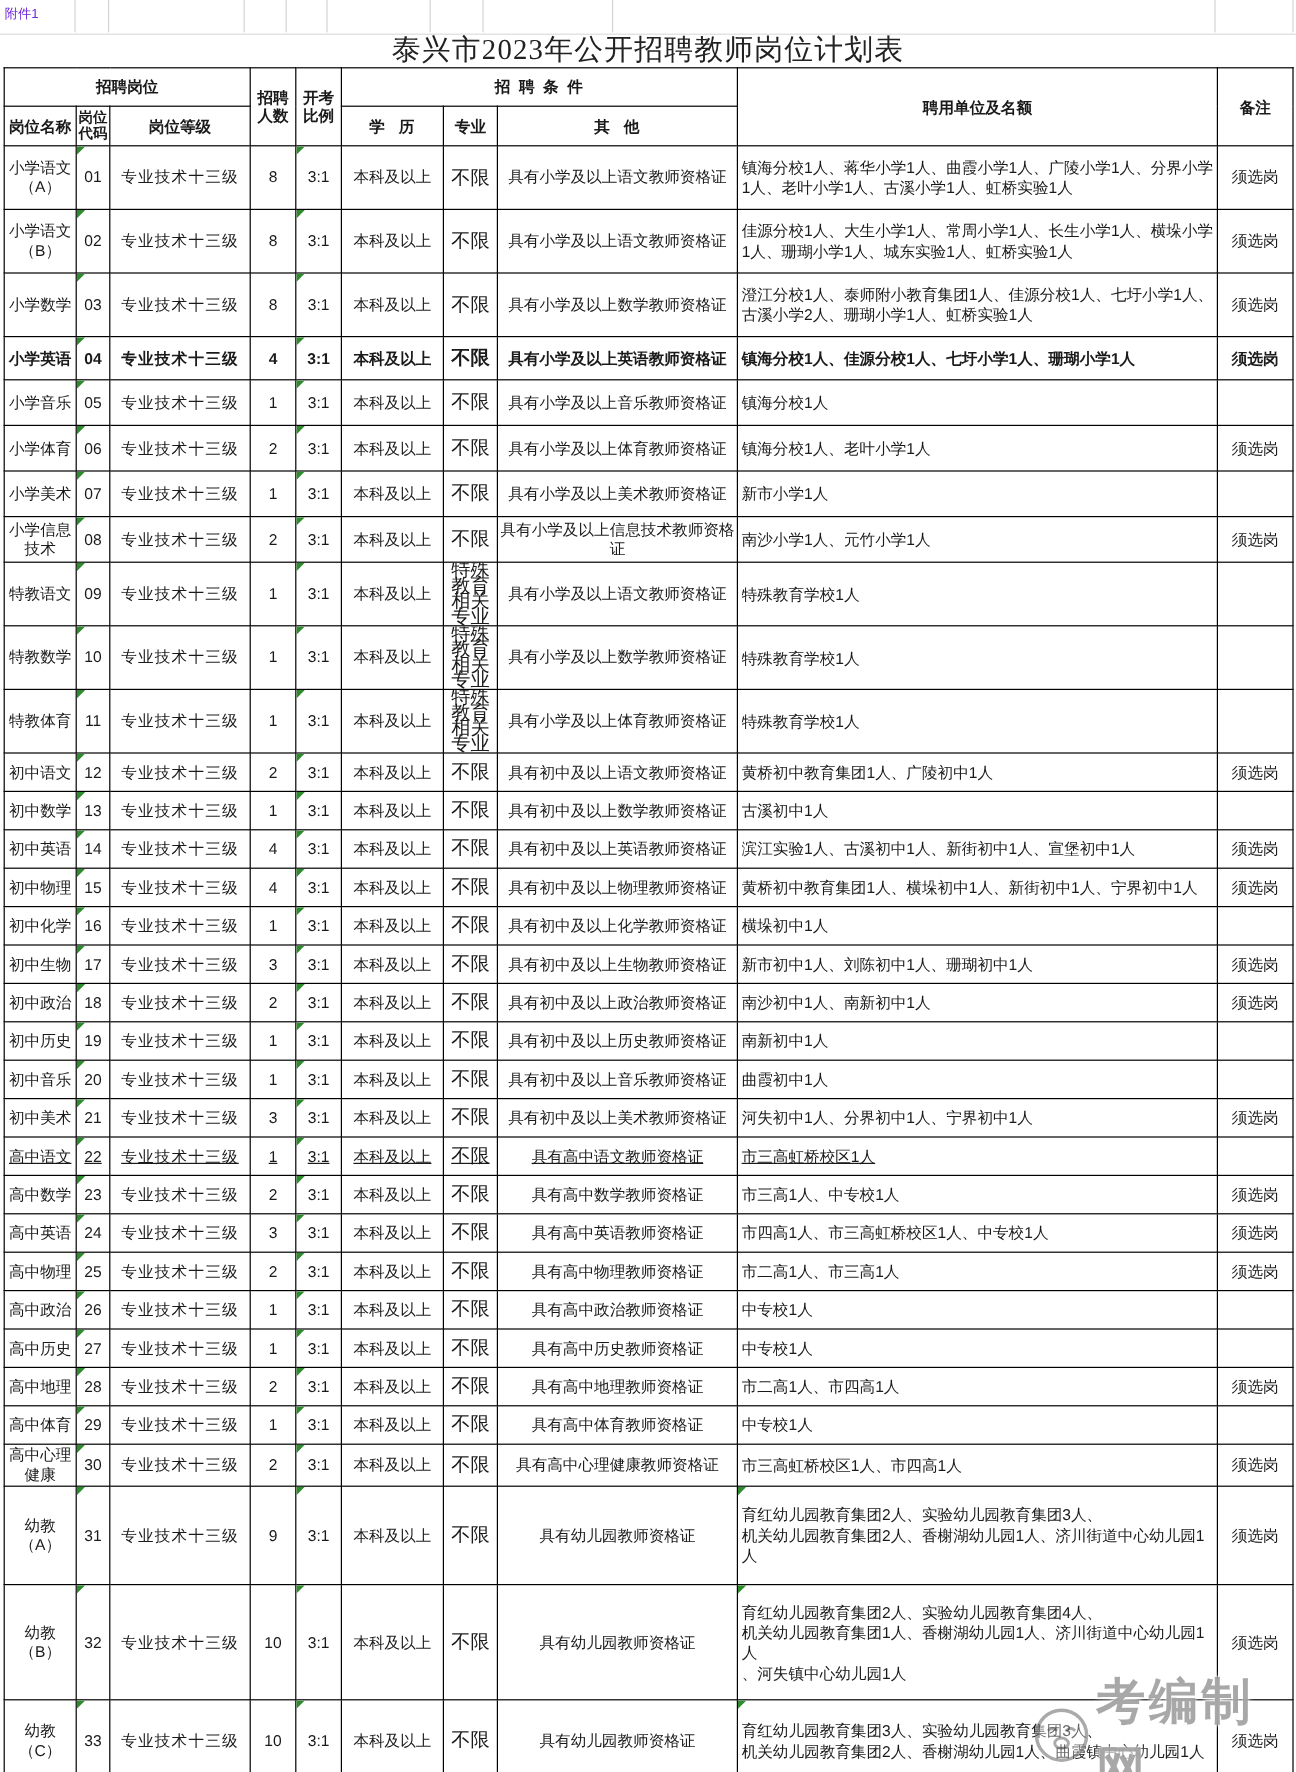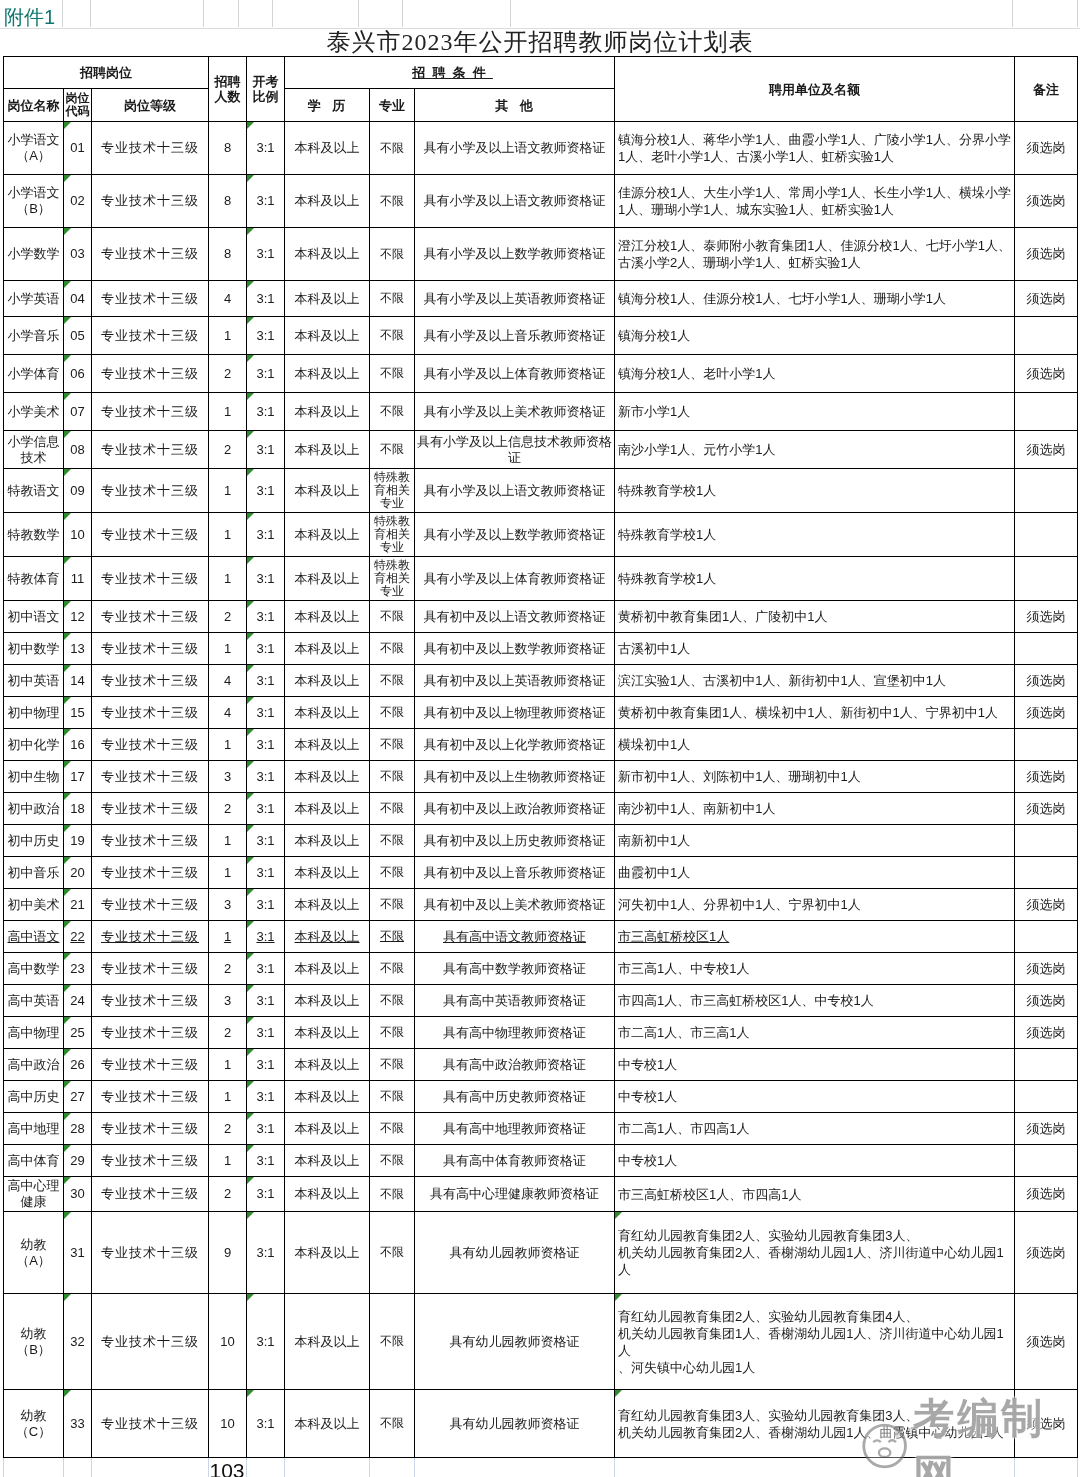--- a/index.html
+++ b/index.html
@@ -3,43 +3,43 @@
 <meta charset="utf-8">
 <style>
   html,body{margin:0;padding:0;}
   body{
     width:1080px;height:1477px;overflow:hidden;background:#ffffff;
     font-family:"Liberation Sans","DejaVu Sans",sans-serif;color:#1a1a1a;
     position:relative;
   }
   
   .topbar{position:relative;height:28px;border-bottom:1px solid #dcdcdc;}
-  .topbar .att{position:absolute;left:4px;top:4px;font-size:20px;color:#0f766e;}
+  .topbar .att{position:absolute;left:4px;top:4px;font-size:11px;color:#6d28d9;}
   .topbar i.gl{position:absolute;top:0;height:27px;border-left:1px solid #d4d4d4;}
   
   .title{
     height:27px;line-height:26px;text-align:center;
     font-family:"Liberation Serif","DejaVu Serif",serif;
     font-size:24px;color:#222;letter-spacing:1px;
   }
   
   table{
     border-collapse:collapse;table-layout:fixed;
     width:1074px;margin-left:3px;border:1px solid #3b82f6;
   }
   th,td{border:1px solid #000;overflow:hidden;padding:1px 2px;position:relative;}
   th{font-size:13px;font-weight:bold;text-align:center;line-height:15px;padding:0 1px;}
   td{font-size:13px;text-align:center;line-height:16px;}
   .th-code{font-size:12px;line-height:13px;}
-  .th-cond{letter-spacing:0.55em;padding-left:0.55em;text-decoration:underline;}
+  .th-cond{letter-spacing:0.55em;padding-left:0.55em;}
   .th-edu{letter-spacing:0.9em;padding-left:0.9em;margin-top:24px;}
   .th-other{letter-spacing:0.9em;padding-left:0.9em;}
   td.c-name{white-space:pre-line;line-height:16px;}
   td.c-units{text-align:left;white-space:pre-line;padding:1px 3px;line-height:17px;}
-  td.c-major{font-size:12px;line-height:13px;padding:0;}
+  td.c-major{font-size:16px;line-height:13px;padding:0;}
   td.c-other{padding:0 2px;}
   td.c-grade{letter-spacing:1px;}
   
   .tri-cell::before{
     content:"";position:absolute;top:0;left:0;width:0;height:0;
     border-top:7px solid #2e8b2e;border-right:7px solid transparent;
   }
   
   .bottombar{position:relative;height:21px;border-bottom:2px solid #b7c6de;}
   .bottombar i.gl{position:absolute;top:0;height:21px;border-left:1px solid #c9d5e8;}
@@ -142,21 +142,21 @@
         <td class="c-code tri-cell">03</td>
         <td class="c-grade">专业技术十三级</td>
         <td class="c-count">8</td>
         <td class="c-ratio tri-cell">3:1</td>
         <td class="c-edu">本科及以上</td>
         <td class="c-major">不限</td>
         <td class="c-other">具有小学及以上数学教师资格证</td>
         <td class="c-units">澄江分校1人、泰师附小教育集团1人、佳源分校1人、七圩小学1人、古溪小学2人、珊瑚小学1人、虹桥实验1人</td>
         <td class="c-remark">须选岗</td>
       </tr>
-      <tr style="height: 36px;">
+      <tr style="height: 36px; font-weight: bold;">
         <td class="c-name">小学英语</td>
         <td class="c-code tri-cell">04</td>
         <td class="c-grade">专业技术十三级</td>
         <td class="c-count">4</td>
         <td class="c-ratio tri-cell">3:1</td>
         <td class="c-edu">本科及以上</td>
         <td class="c-major">不限</td>
         <td class="c-other">具有小学及以上英语教师资格证</td>
         <td class="c-units">镇海分校1人、佳源分校1人、七圩小学1人、珊瑚小学1人</td>
         <td class="c-remark">须选岗</td>

